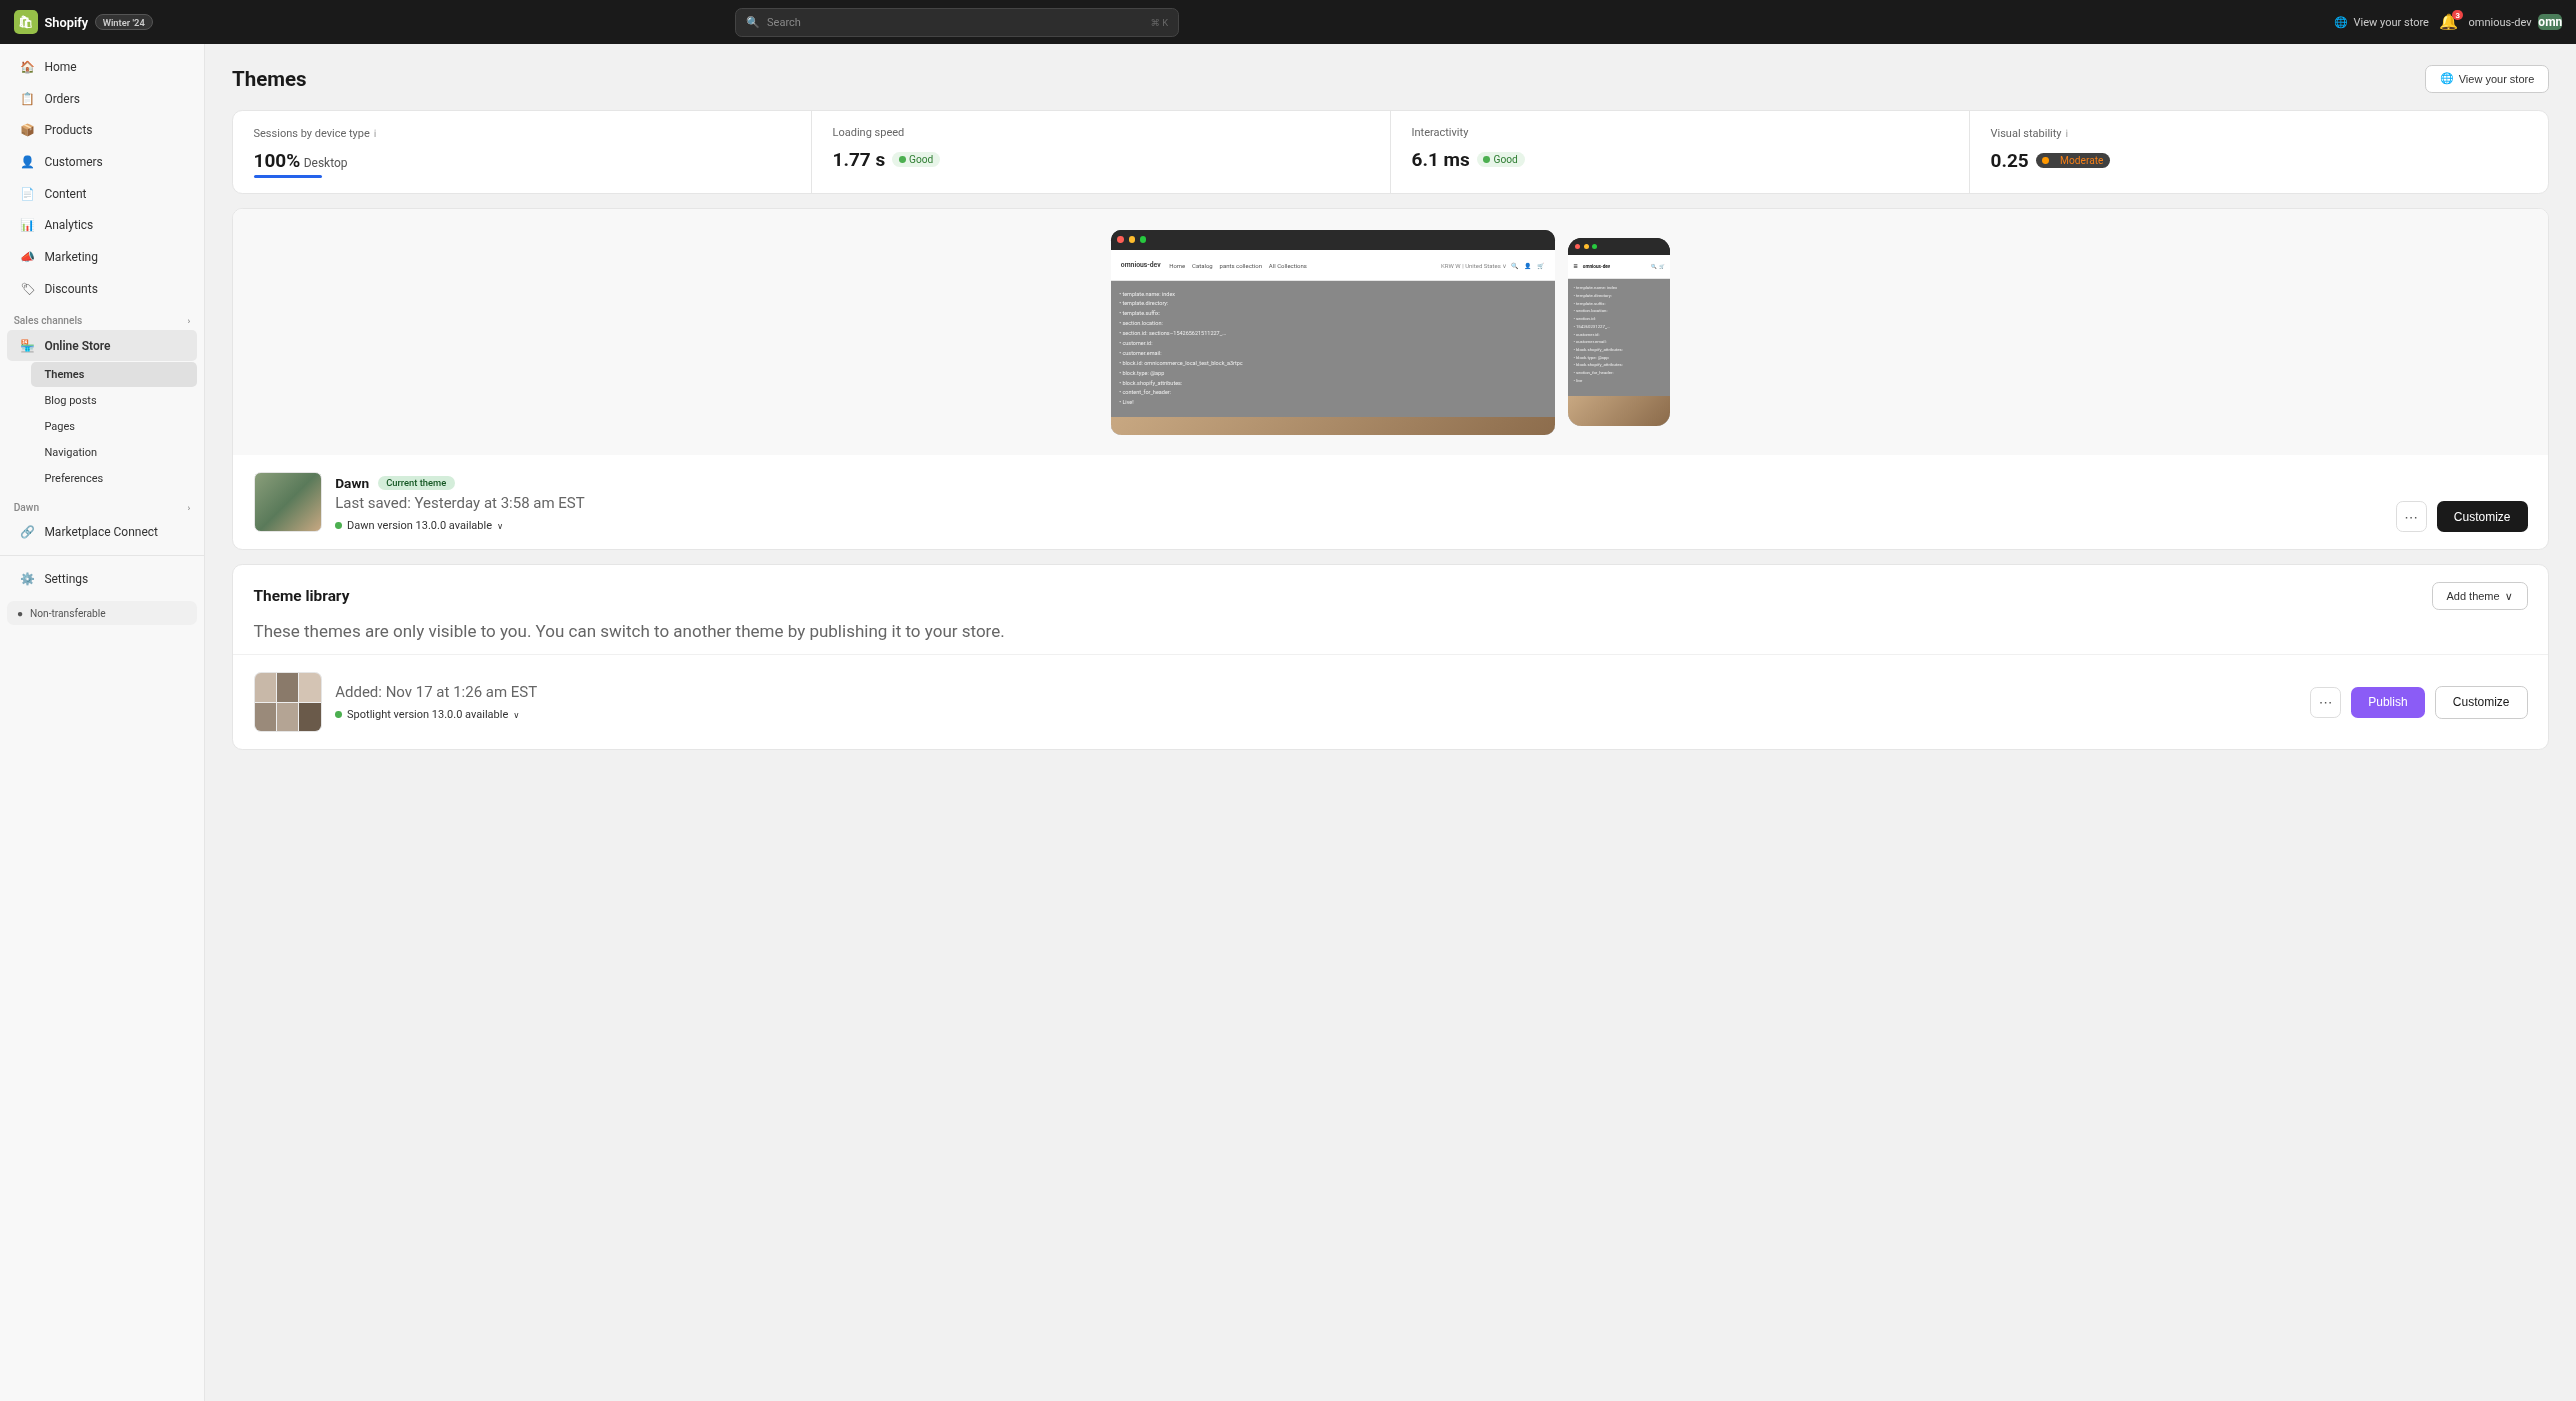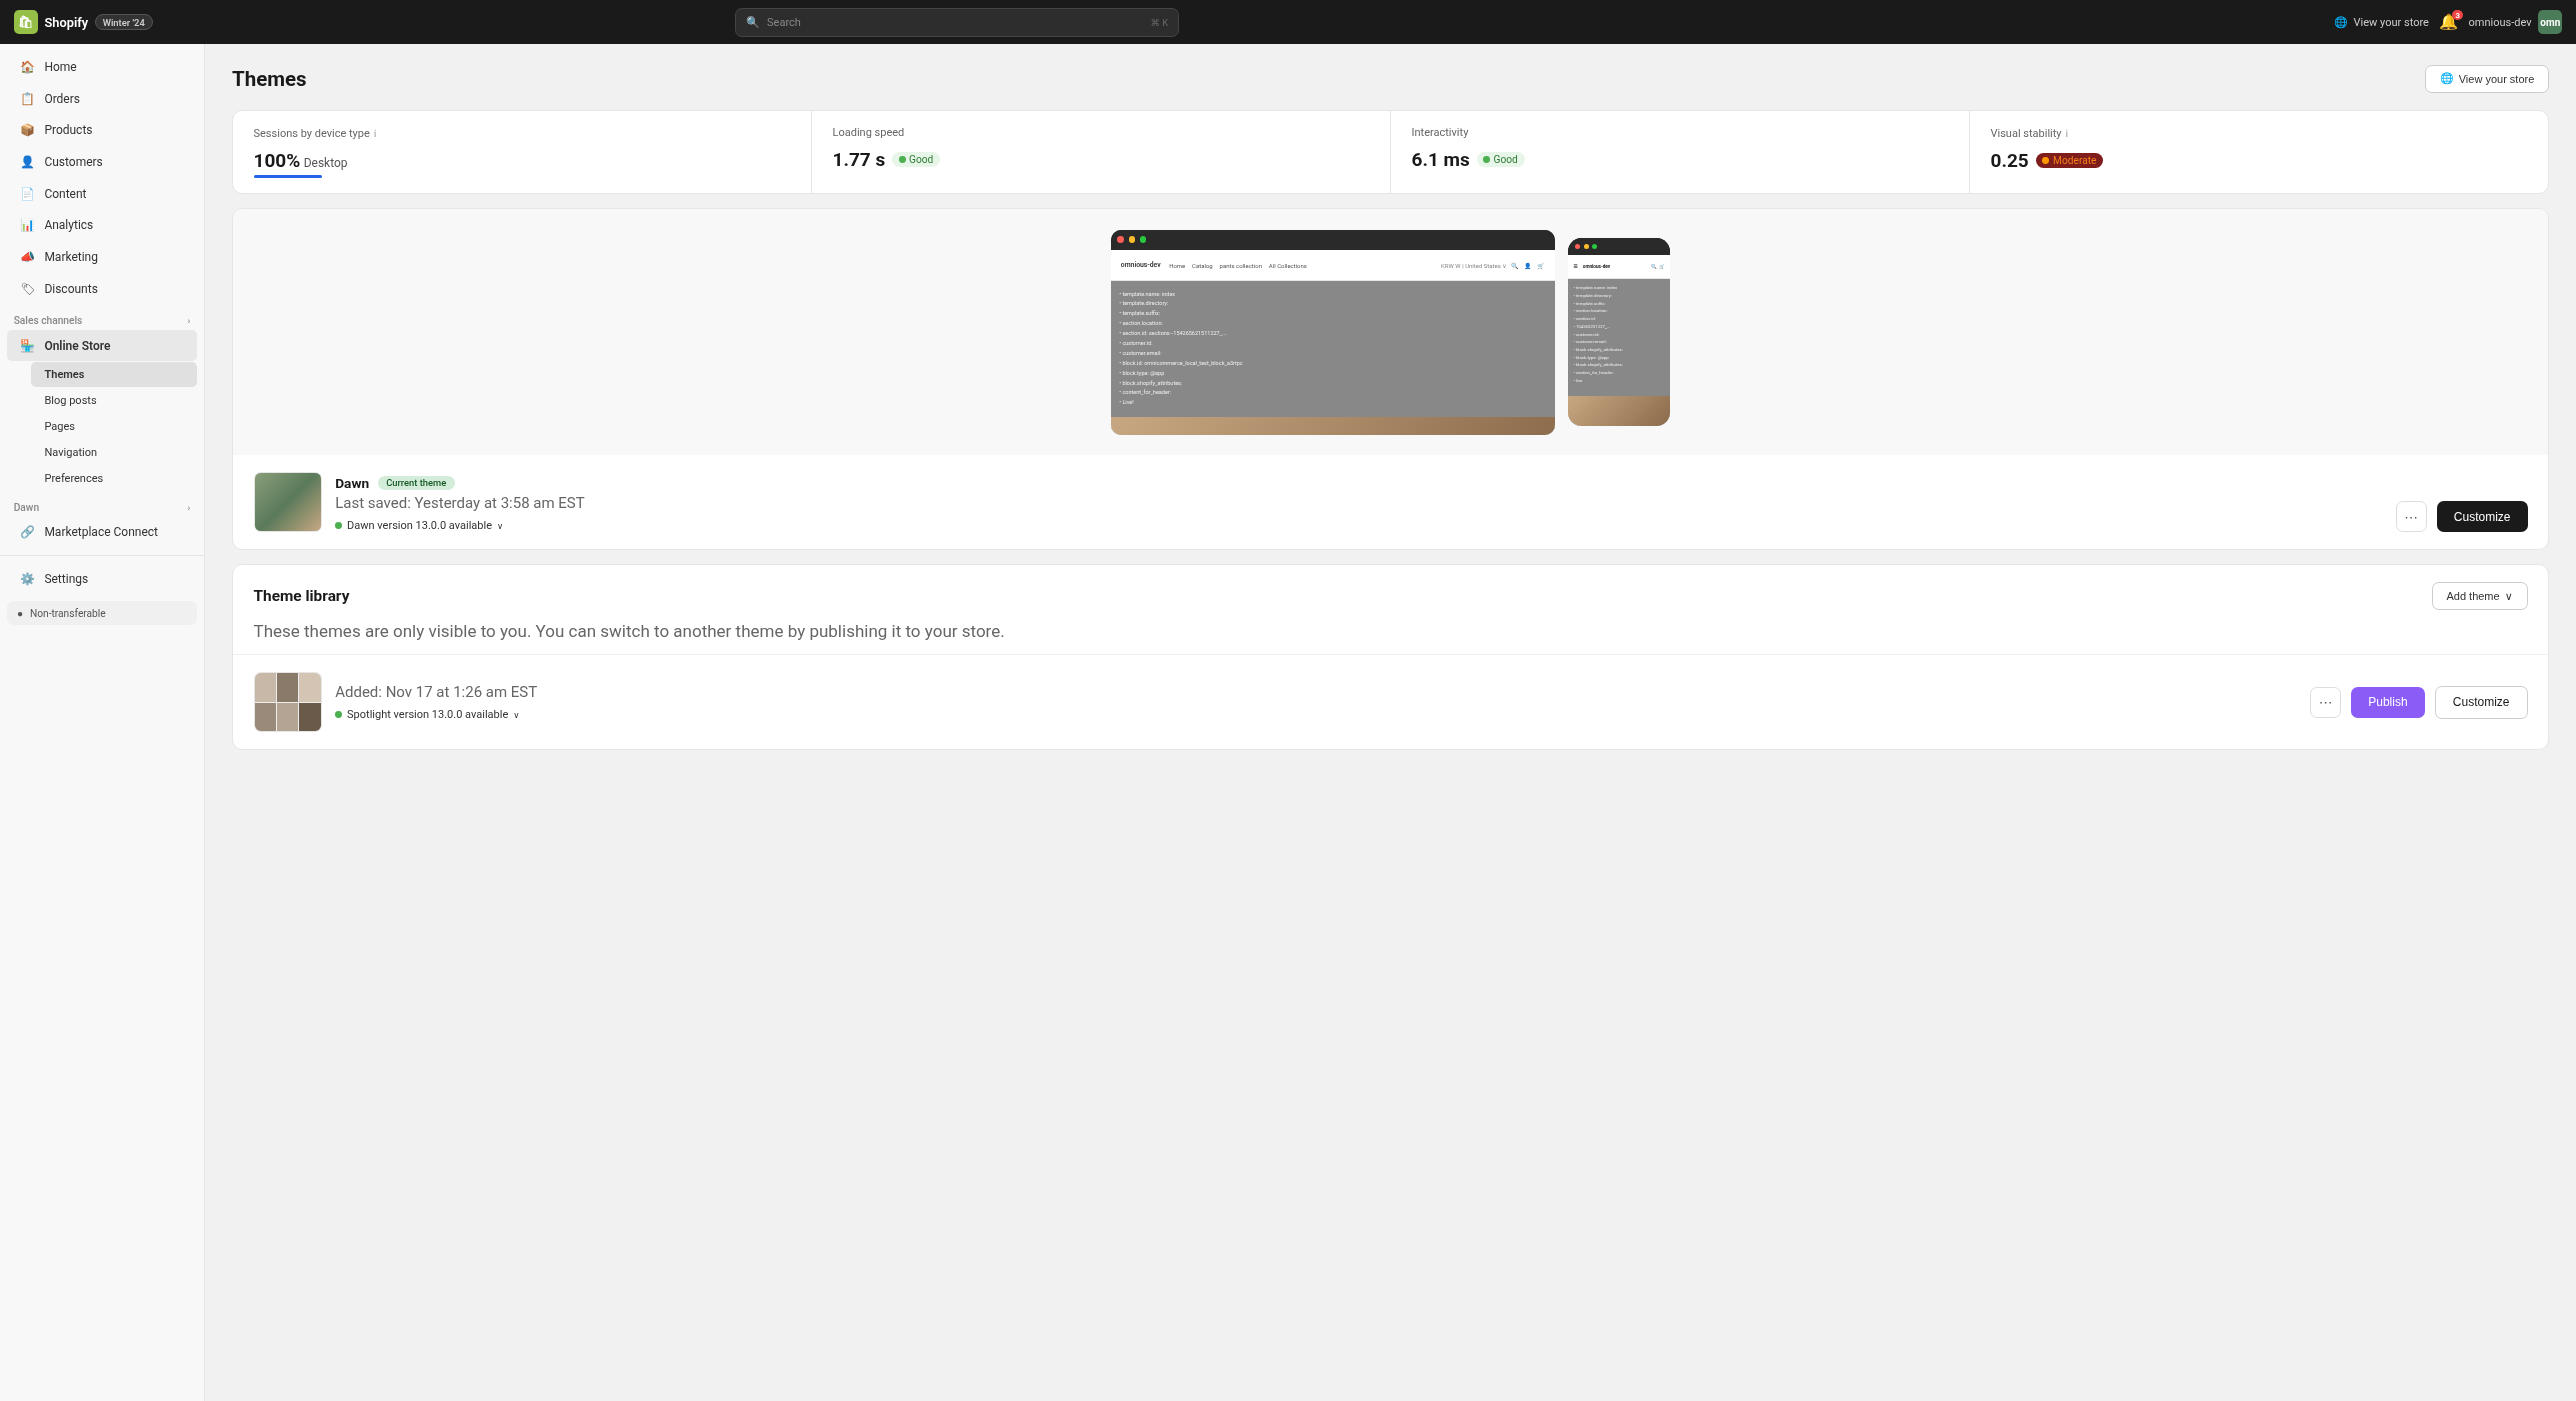--- a/index.html
+++ b/index.html
@@ -91,28 +91,28 @@
     .user-pill {
       display: flex;
       align-items: center;
       gap: 6.8px;
       color: #ccc;
       font-size: 11px;
       cursor: pointer;
     }
     .user-avatar {
       width: 24px;
-      height: 24px;
+      height: 16px;
       border-radius: 5.1px;
       background: #4a7c59;
       display: flex;
       align-items: center;
       justify-content: center;
       color: white;
-      font-size: 10px;
+      font-size: 12px;
       font-weight: 700;
     }
 
     
     .app-body {
       display: flex;
       flex: 1;
       overflow: hidden;
     }
 
@@ -252,28 +252,28 @@
       background: #e8f5e9;
       color: #2e7d32;
       font-size: 10.2px;
       padding: 1.7px 6.8px;
       border-radius: 10.2px;
       display: flex;
       align-items: center;
       gap: 3.4px;
     }
     .badge-moderate {
-      background: #7f1d1d;
+      background: #404040;
       color: #f57f17;
       font-size: 10.2px;
       padding: 1.7px 6.8px;
       border-radius: 10.2px;
       display: flex;
       align-items: center;
-      gap: 4px;
+      gap: 11px;
     }
     .dot-good { width: 6.8px; height: 6.8px; border-radius: 50%; background: #4caf50; display: inline-block; }
     .dot-moderate { width: 6.8px; height: 6.8px; border-radius: 50%; background: #ff9800; display: inline-block; }
     .metric-underline {
       height: 2.6px;
       background: #2563eb;
       width: 68px;
       margin-top: 3.4px;
       border-radius: 1.7px;
     }

